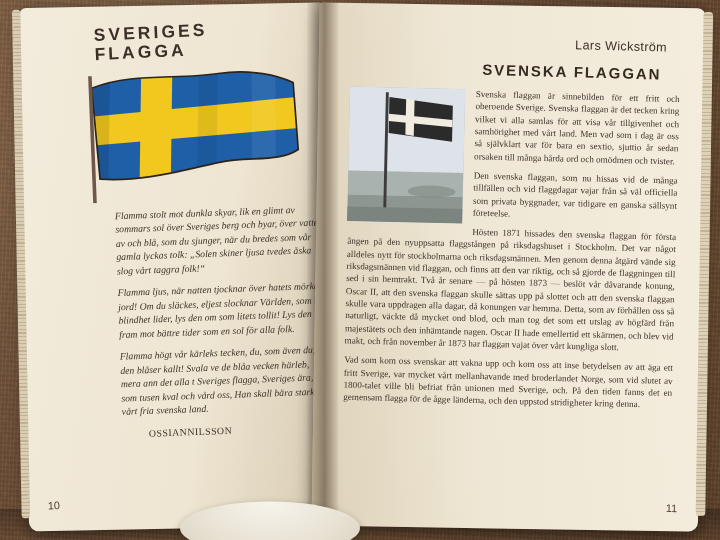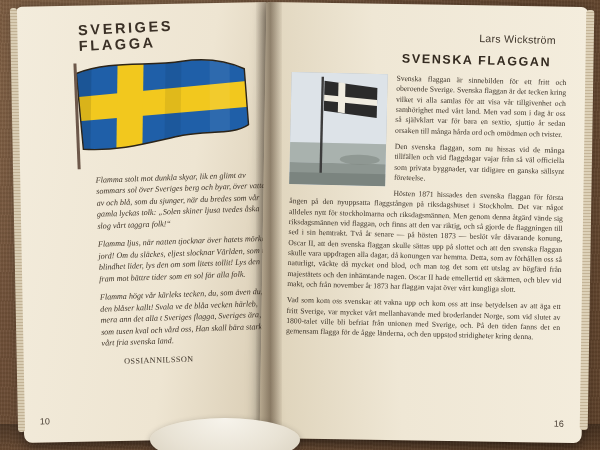--- a/index.html
+++ b/index.html
@@ -301,21 +301,21 @@
           </svg>
         </div>
 
         <div class="body-text">
           <p class="first">Svenska flaggan är sinnebilden för ett fritt och oberoende Sverige. Svenska flaggan är det tecken kring vilket vi alla samlas för att visa vår tillgivenhet och samhörighet med vårt land. Men vad som i dag är oss så självklart var för bara en sextio, sjuttio år sedan orsaken till många hårda ord och omödmen och tvister.</p>
           <p>Den svenska flaggan, som nu hissas vid de många tillfällen och vid flaggdagar vajar från så väl officiella som privata byggnader, var tidigare en ganska sällsynt företeelse.</p>
           <p>Hösten 1871 hissades den svenska flaggan för första ången på den nyuppsatta flaggstången på riksdagshuset i Stockholm. Det var något alldeles nytt för stockholmarna och riksdagsmännen. Men genom denna åtgärd vände sig riksdagsmännen vid flaggan, och finns att den var riktig, och så gjorde de flaggningen till sed i sin hemtrakt. Två år senare — på hösten 1873 — beslöt vår dåvarande konung, Oscar II, att den svenska flaggan skulle sättas upp på slottet och att den svenska flaggan skulle vara uppdragen alla dagar, då konungen var hemma. Detta, som av förhållen oss så naturligt, väckte då mycket ond blod, och man tog det som ett utslag av högfärd från majestätets och den inhämtande nagen. Oscar II hade emellertid ett skärmen, och blev vid makt, och från november år 1873 har flaggan vajat över vårt kungliga slott.</p>
           <p>Vad som kom oss svenskar att vakna upp och kom oss att inse betydelsen av att äga ett fritt Sverige, var mycket vårt mellanhavande med broderlandet Norge, som vid slutet av 1800-talet ville bli befriat från unionen med Sverige, och. På den tiden fanns det en gemensam flagga för de ågge länderna, och den uppstod stridigheter kring denna.</p>
         </div>
 
-        <div class="folio-right">16</div>
+        <div class="folio-right">11</div>
       </div>
     </div>
 
     <div class="gutter"></div>
   </div>
 
   <div class="doily"></div>
 </div>
 
 </body></html>

